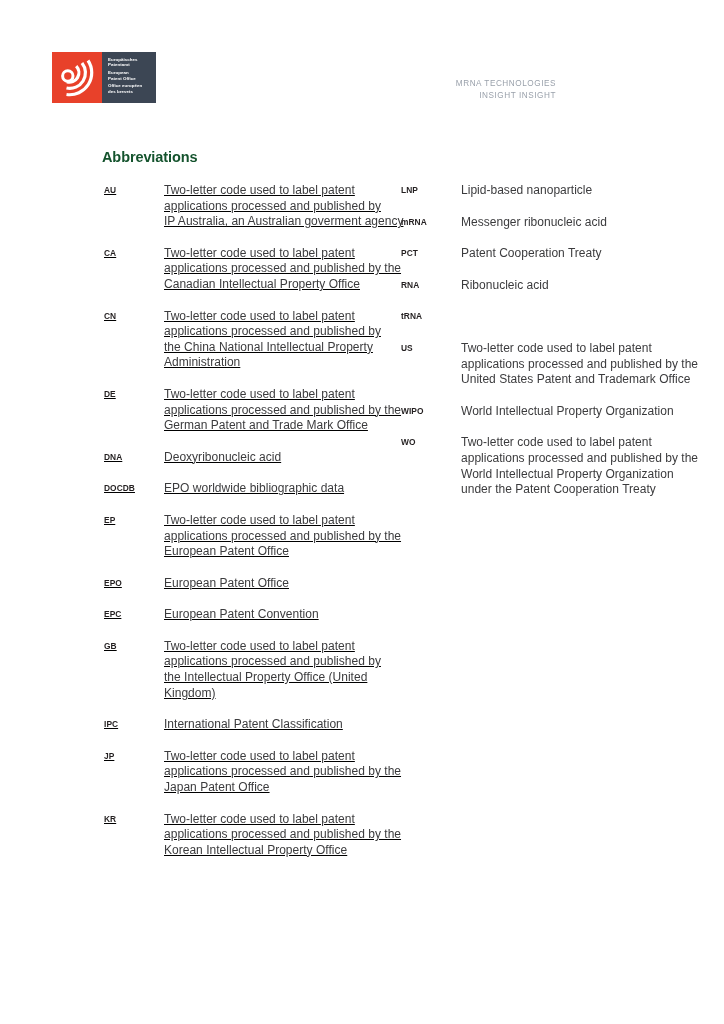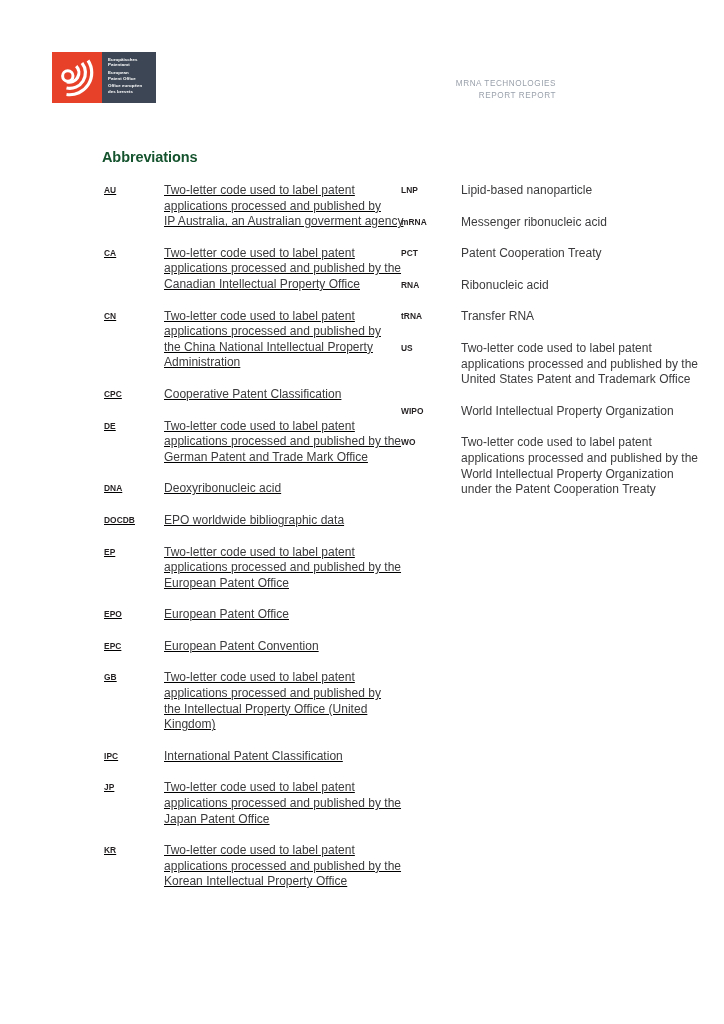--- a/index.html
+++ b/index.html
@@ -161,21 +161,21 @@
         <div class="logo-line">European</div>
         <div class="logo-line">Patent Office</div>
         <div class="logo-gap"></div>
         <div class="logo-line">Office européen</div>
         <div class="logo-line">des brevets</div>
       </div>
     </div>
 
     <div id="header-title">
       <div>MRNA TECHNOLOGIES</div>
-      <div>REPORT REPORT</div>
+      <div>INSIGHT INSIGHT</div>
     </div>
 
   </div>
 
   <div id="page-title">Abbreviations</div>
 
   <div class="abbr-column" id="column-left">
       <div class="abbr-entry">
         <div class="abbr-term">AU</div>
         <div class="abbr-def">
@@ -195,26 +195,20 @@
       <div class="abbr-entry">
         <div class="abbr-term">CN</div>
         <div class="abbr-def">
           <div>Two-letter code used to label patent</div>
           <div>applications processed and published by</div>
           <div>the China National Intellectual Property</div>
           <div>Administration</div>
         </div>
       </div>
       <div class="abbr-entry">
-        <div class="abbr-term">CPC</div>
-        <div class="abbr-def">
-          <div>Cooperative Patent Classification</div>
-        </div>
-      </div>
-      <div class="abbr-entry">
         <div class="abbr-term">DE</div>
         <div class="abbr-def">
           <div>Two-letter code used to label patent</div>
           <div>applications processed and published by the</div>
           <div>German Patent and Trade Mark Office</div>
         </div>
       </div>
       <div class="abbr-entry">
         <div class="abbr-term">DNA</div>
         <div class="abbr-def">
@@ -299,23 +293,20 @@
         </div>
       </div>
       <div class="abbr-entry">
         <div class="abbr-term">RNA</div>
         <div class="abbr-def">
           <div>Ribonucleic acid</div>
         </div>
       </div>
       <div class="abbr-entry">
         <div class="abbr-term">tRNA</div>
-        <div class="abbr-def">
-          <div>Transfer RNA</div>
-        </div>
       </div>
       <div class="abbr-entry">
         <div class="abbr-term">US</div>
         <div class="abbr-def">
           <div>Two-letter code used to label patent</div>
           <div>applications processed and published by the</div>
           <div>United States Patent and Trademark Office</div>
         </div>
       </div>
       <div class="abbr-entry">

